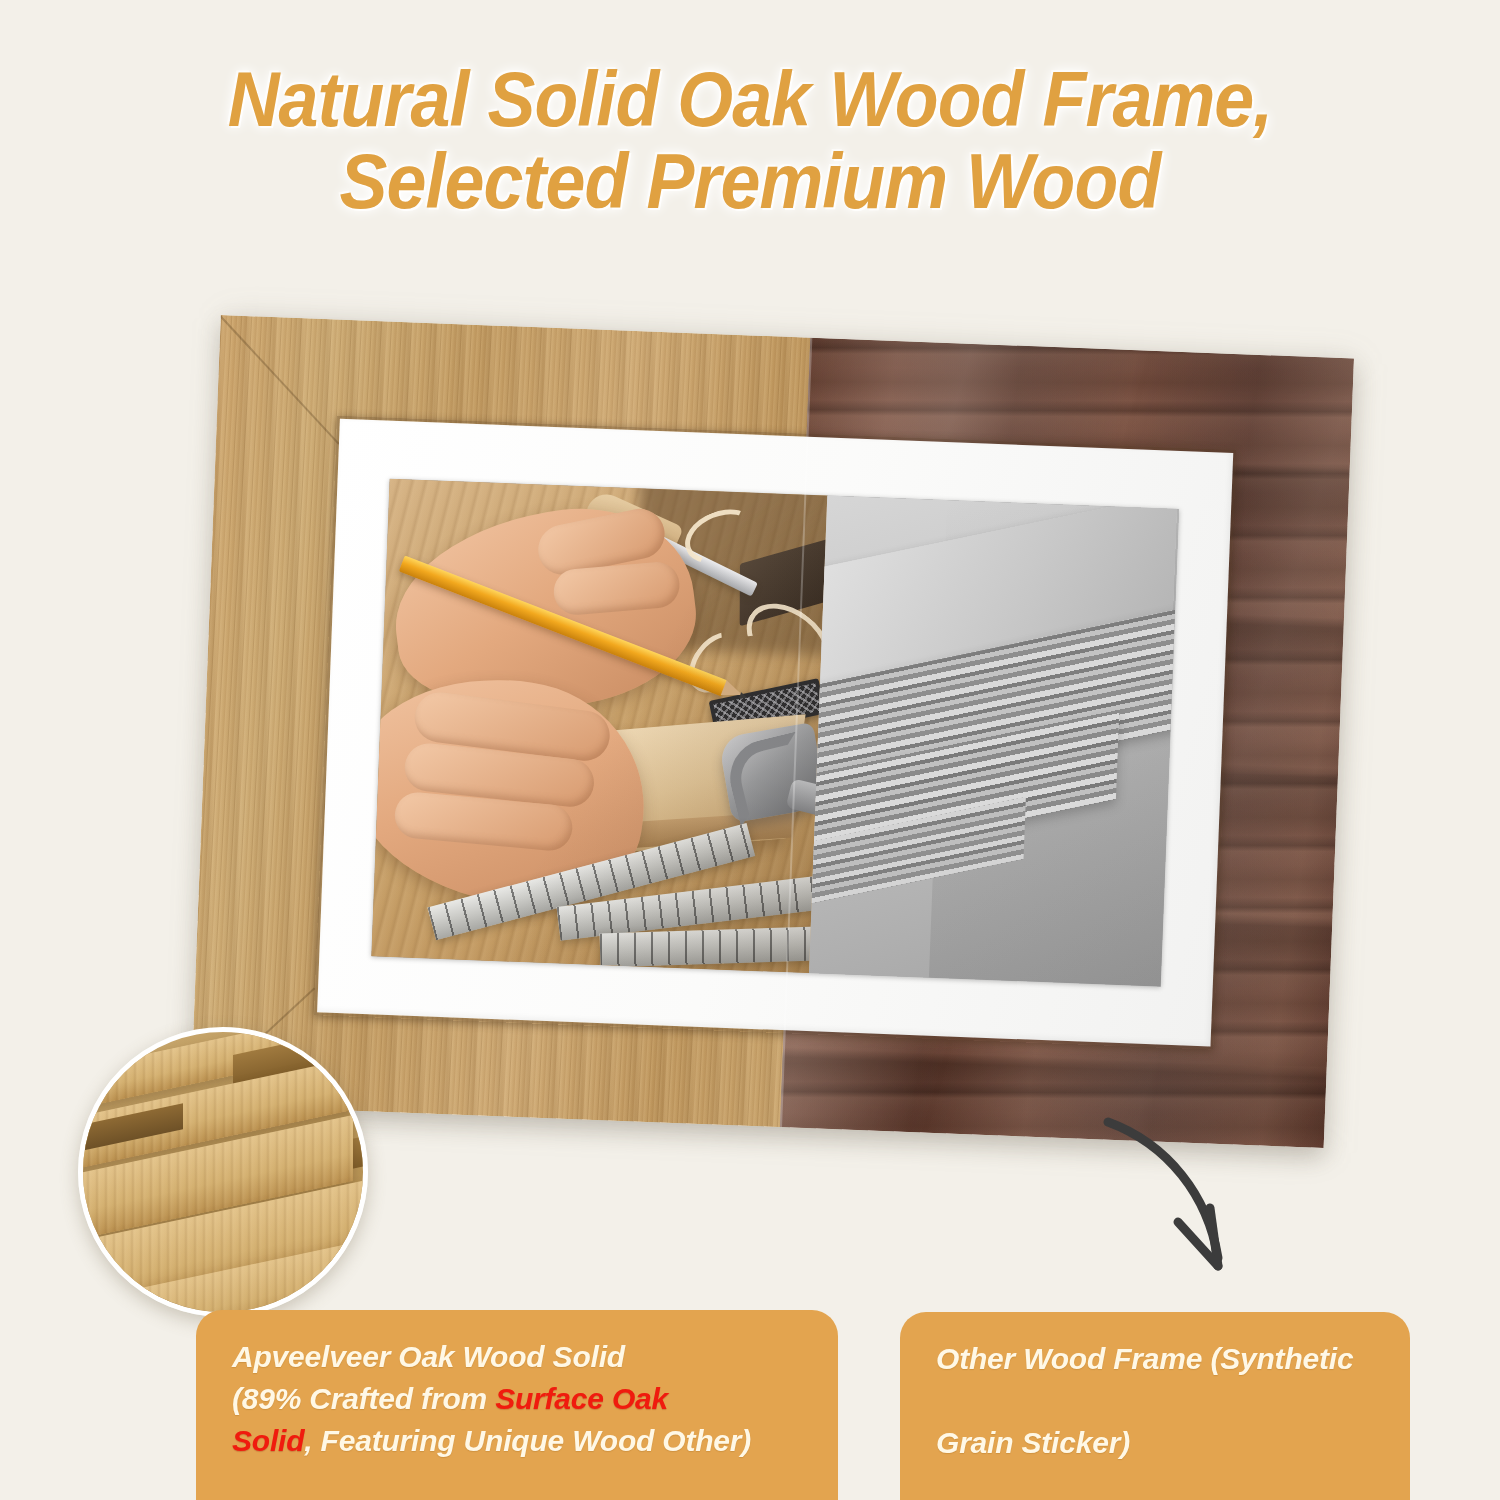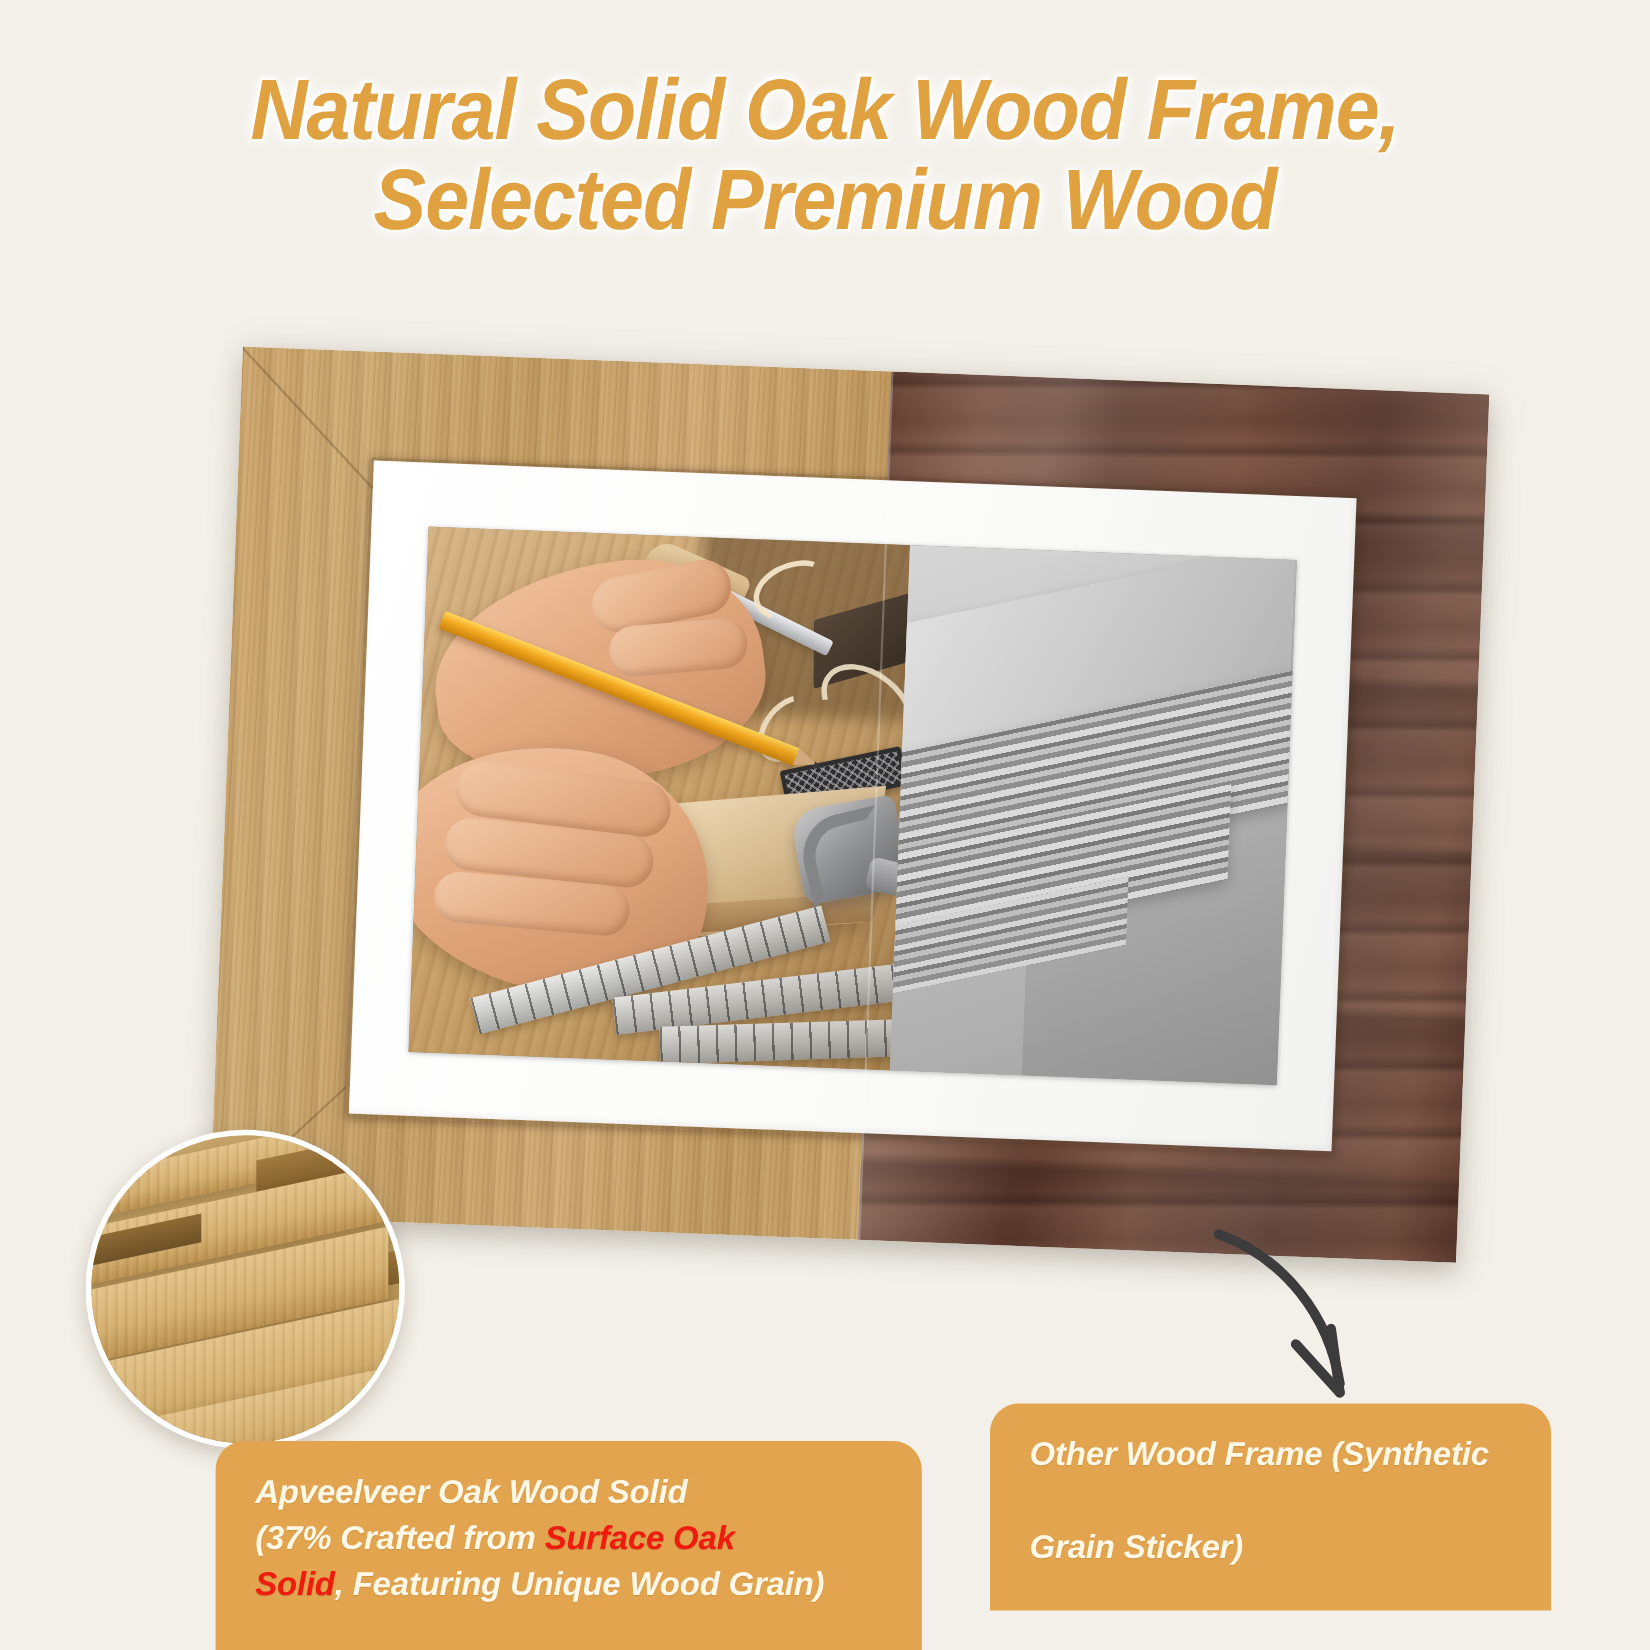--- a/index.html
+++ b/index.html
@@ -512,21 +512,21 @@
   }
   .caption-left {
     left: 196px;
     top: 1310px;
     width: 642px;
     height: 190px;
     border-radius: 26px 26px 0 0;
   }
   .caption-right {
     left: 900px;
-    top: 1276px;
+    top: 1312px;
     width: 510px;
     height: 188px;
     border-radius: 26px 26px 0 0;
   }
   .hl-red {
     color: #F01B0E;
     text-shadow: 0 1px 1px rgba(120,10,0,0.22);
   }
 </style>
 </head>
@@ -626,21 +626,21 @@
 </div>
 
 <svg class="arrow-svg" viewBox="0 0 240 200">
   <path d="M 48 22 C 108 44 148 96 158 158" stroke="#3C3C3C" stroke-width="9" fill="none" stroke-linecap="round"></path>
   <path d="M 158 166 L 150 108" stroke="#3C3C3C" stroke-width="9" fill="none" stroke-linecap="round"></path>
   <path d="M 158 166 L 118 122" stroke="#3C3C3C" stroke-width="9" fill="none" stroke-linecap="round"></path>
 </svg>
 
 <div class="caption caption-left">
   <span>Apveelveer Oak Wood Solid</span><br>
-  <span>(37% Crafted from </span><span class="hl-red">Surface Oak</span><br>
-  <span class="hl-red">Solid</span><span>, Featuring Unique Wood Grain)</span>
+  <span>(89% Crafted from </span><span class="hl-red">Surface Oak</span><br>
+  <span class="hl-red">Solid</span><span>, Featuring Unique Wood Other)</span>
 </div>
 
 <div class="caption caption-right">
   <span>Other Wood Frame (Synthetic</span><br>
   <br>
   <span>Grain Sticker)</span>
 </div>
 
 </body></html>

